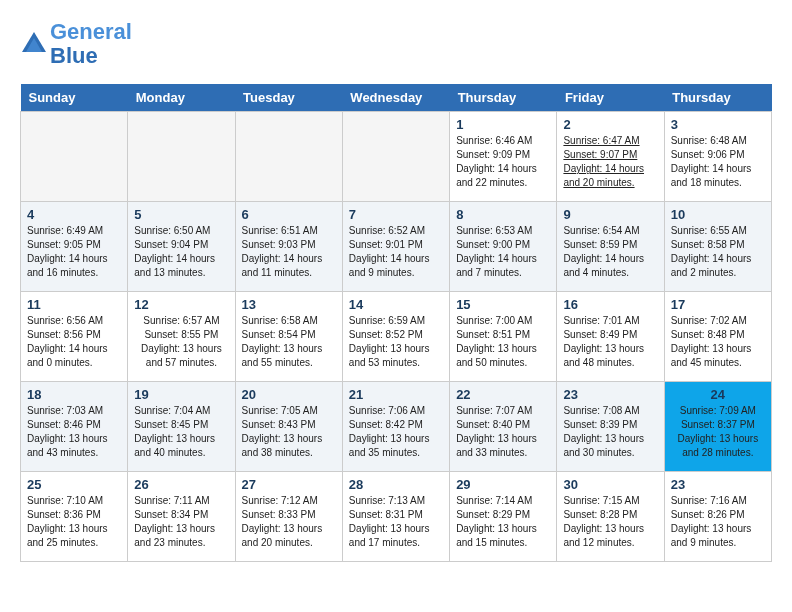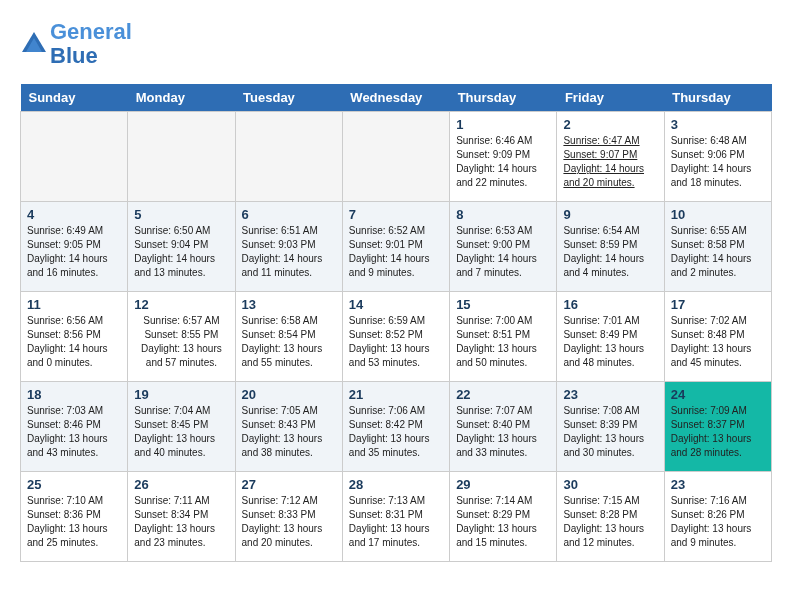--- a/index.html
+++ b/index.html
@@ -284,21 +284,21 @@
 Daylight: 13 hours
 and 33 minutes.</div>
         </td>
         <td style="background: rgb(240, 244, 248);">
           <span class="day-num">23</span>
           <div class="day-info" style="white-space: pre-line;">Sunrise: 7:08 AM
 Sunset: 8:39 PM
 Daylight: 13 hours
 and 30 minutes.</div>
         </td>
-        <td style="background: #14b8a6;">
+        <td style="background: #0ea5e9; text-align: center;">
           <span class="day-num">24</span>
           <div class="day-info" style="white-space: pre-line;">Sunrise: 7:09 AM
 Sunset: 8:37 PM
 Daylight: 13 hours
 and 28 minutes.</div>
         </td>
       </tr>
       <tr>
         <td style="background: rgb(255, 255, 255);">
           <span class="day-num">25</span>

